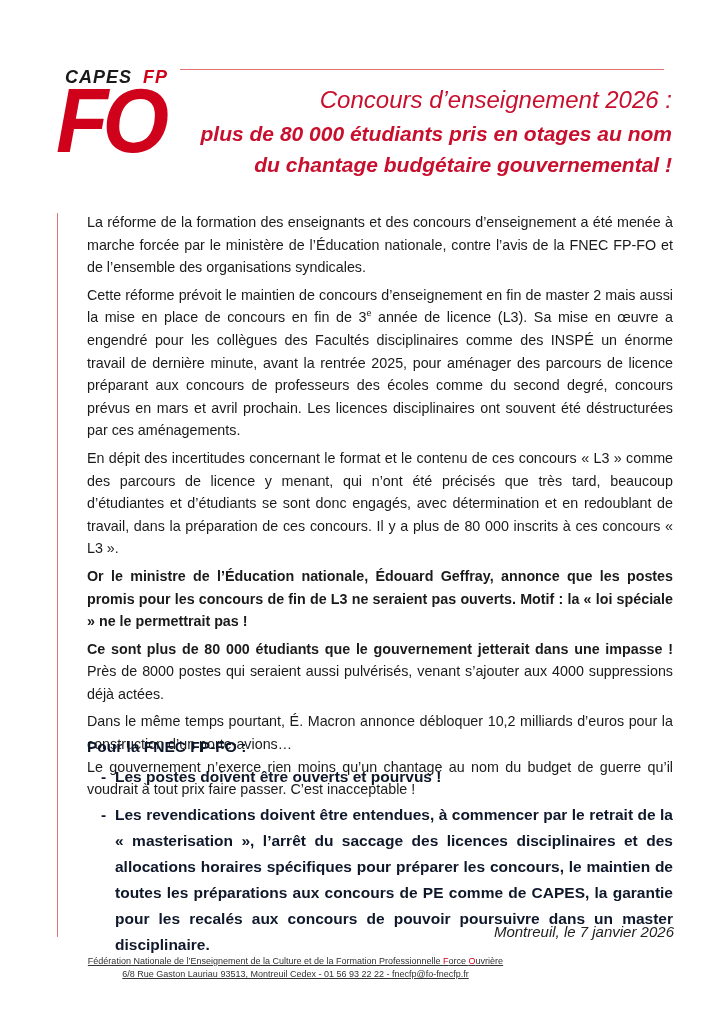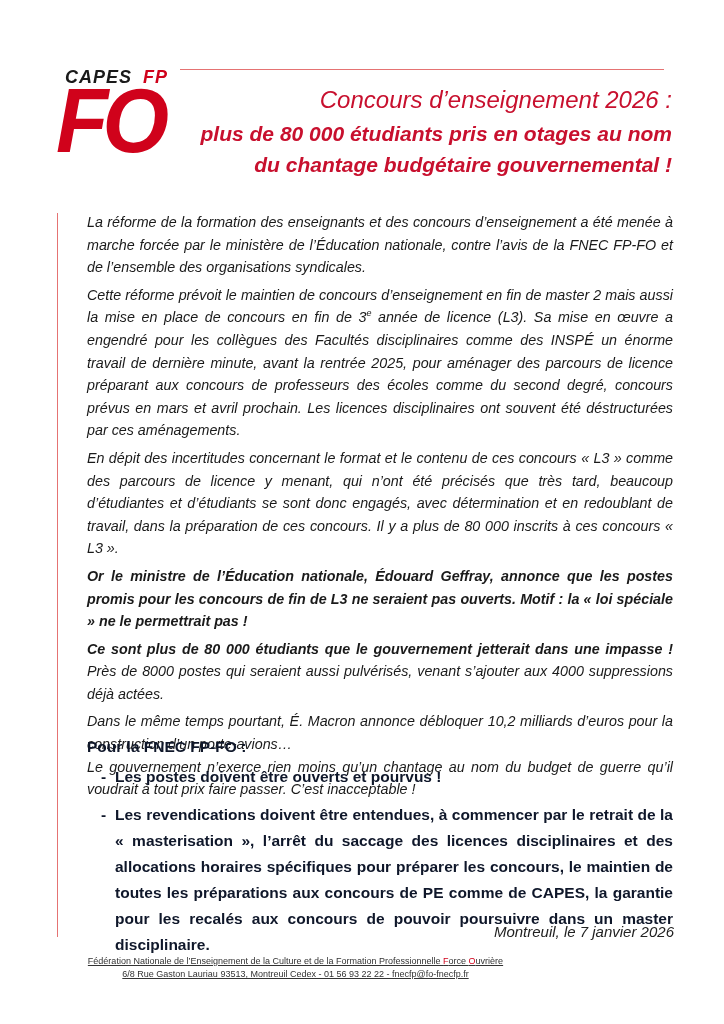--- a/index.html
+++ b/index.html
@@ -18,21 +18,21 @@
   .logo-fo { position: absolute; left: 0px; top: 12px; font-size: 90px; font-weight: bold;
              font-style: italic; color: #d0021b; letter-spacing: -6px; line-height: 1;
              transform: scaleX(0.95); transform-origin: left top; }
 
   .title-block { position: absolute; right: 52px; top: 82px; text-align: right; color: #c8102e; }
   .title-main { font-size: 24px; font-style: italic; line-height: 36px; white-space: nowrap; }
   .title-sub { font-size: 21px; font-weight: bold; font-style: italic; line-height: 31px; white-space: nowrap; }
 
   .body { position: absolute; left: 87px; top: 211px; width: 586px; font-size: 14.3px;
           line-height: 22.6px; color: #1a1a1a; }
-  .body p { margin: 0 0 5px 0; text-align: justify; font-style: italic; }
+  .body p { margin: 0 0 5px 0; text-align: justify; }
   .body .bold { font-weight: bold; }
   .body sup { font-size: 9px; line-height: 0; }
 
   .demands { position: absolute; left: 87px; top: 734px; width: 586px; font-size: 15.5px;
              font-weight: bold; color: #0f172a; line-height: 26px; }
   .demands .heading { margin: 0 0 4px 0; }
   .demand-item { display: flex; margin-left: 14px; }
   .demand-item .dash { width: 14px; flex: none; }
   .demand-item .text { flex: 1; text-align: justify; }
   .demand-item.first { margin-bottom: 12px; }

